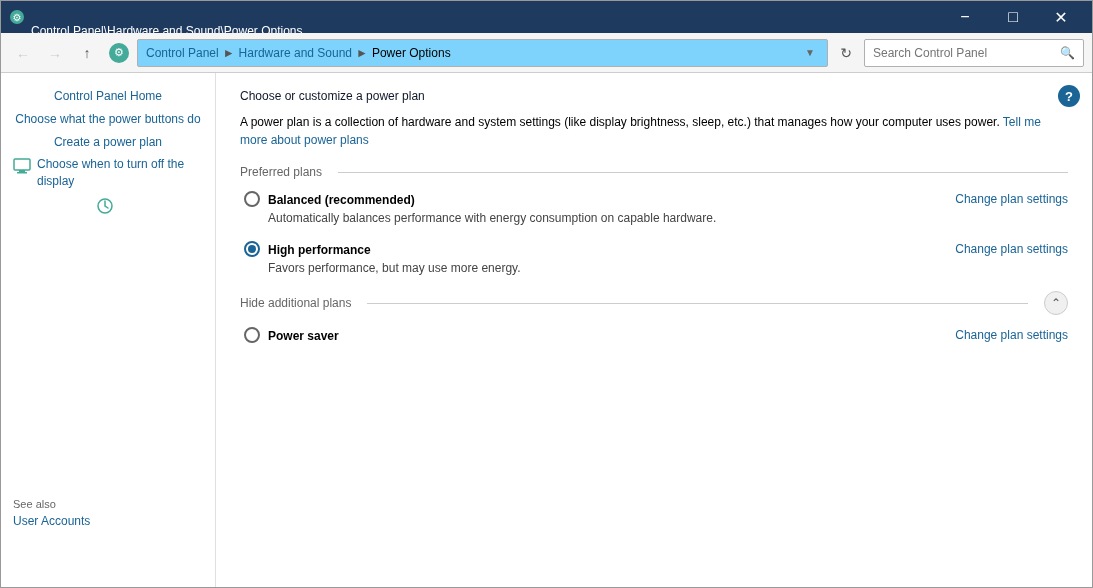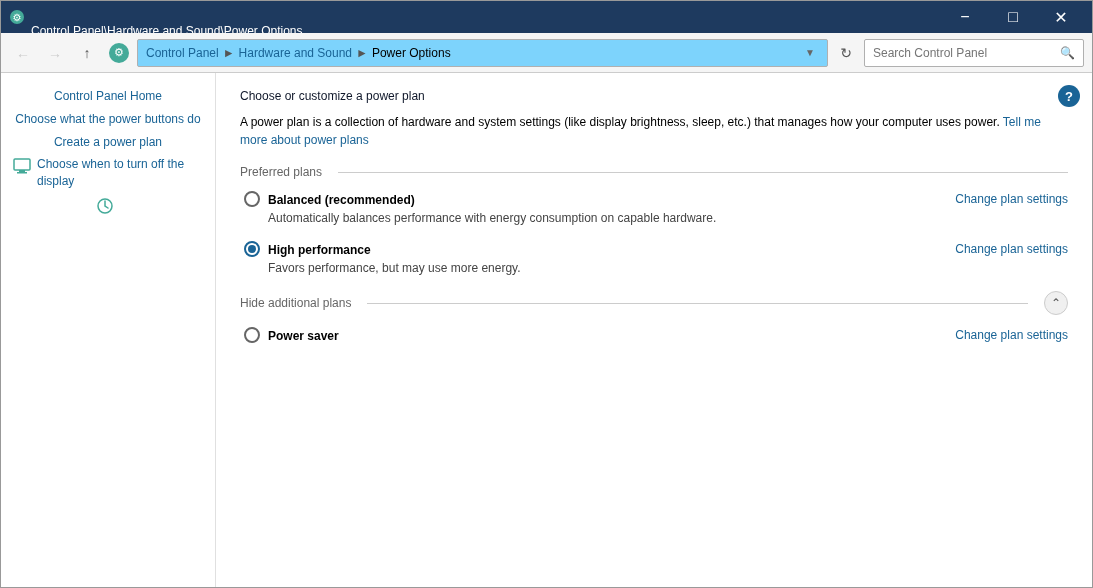--- a/index.html
+++ b/index.html
@@ -405,20 +405,24 @@
       <a class="sidebar-link">
         <span class="sidebar-link-icon">
           <svg width="18" height="18" viewBox="0 0 18 18">
             <circle cx="9" cy="9" r="7" fill="none" stroke="#4a9" stroke-width="1.5"></circle>
             <path d="M9 4 v5 l3 2" stroke="#4a9" stroke-width="1.5" fill="none" stroke-linecap="round"></path>
           </svg>
         </span>
       </a>
 
       <div style="flex:1;"></div>
+      <div style="margin-top: 280px; padding: 0 12px;">
+        <div class="see-also-title">See also</div>
+        <a class="see-also-link">User Accounts</a>
+      </div>
     </div>
 
     <div class="content-area">
       <div class="help-icon">?</div>
 
       <h1 class="page-title">Choose or customize a power plan</h1>
       <p class="page-desc">
         <span>A power plan is a collection of hardware and system settings (like display brightness, sleep, etc.) that manages how your computer uses power.</span>
         <span> </span>
         <a href="#">Tell me more about power plans</a>

